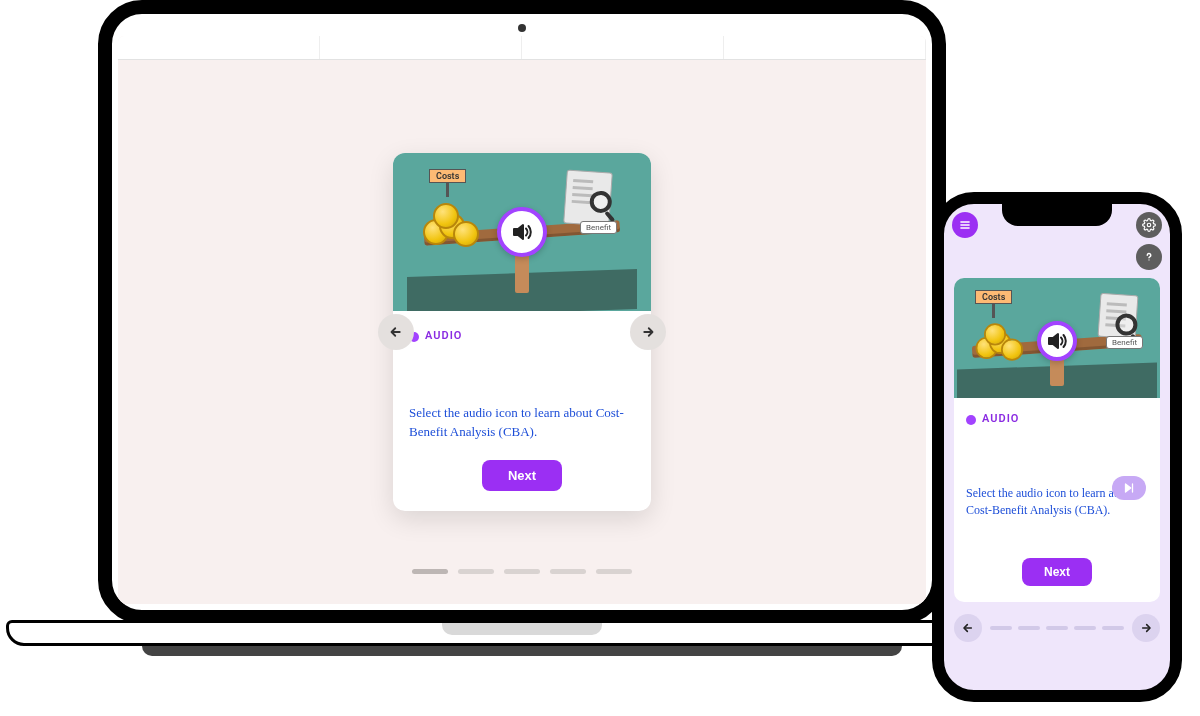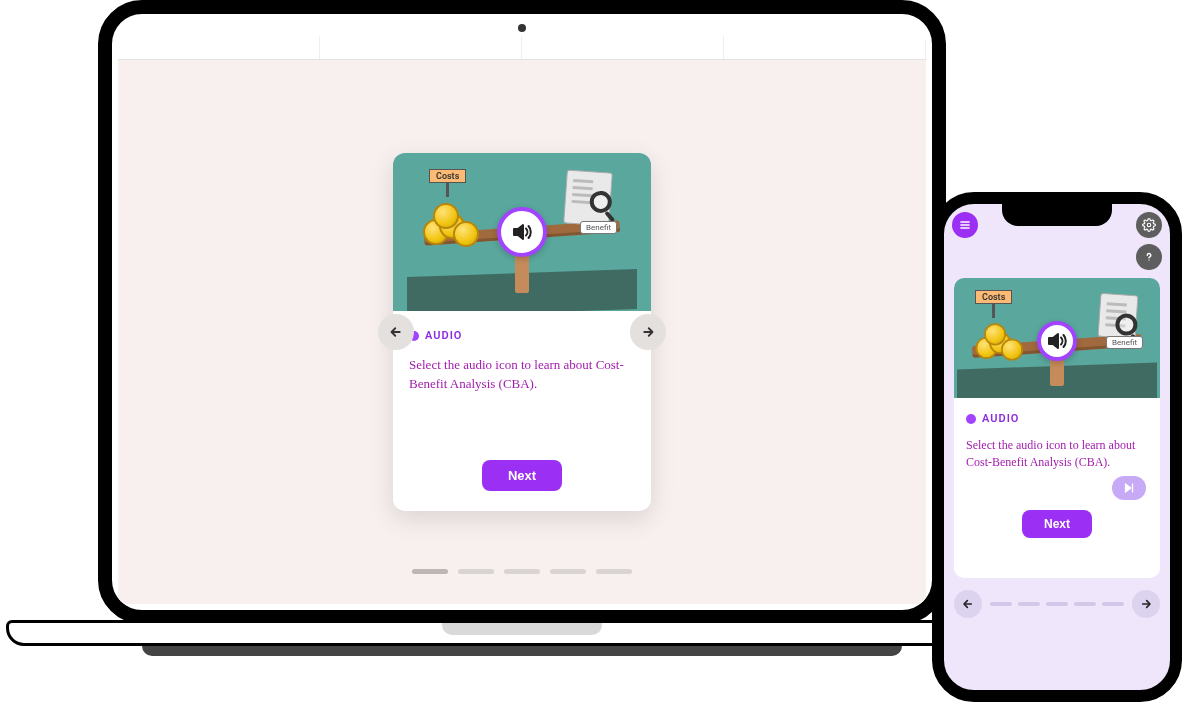--- a/index.html
+++ b/index.html
@@ -154,36 +154,37 @@
   }
   .card-body {
     padding:18px 16px 20px 16px;
     display:flex;
     flex-direction:column;
     gap:14px;
     min-height:200px;
   }
   .audio-tag {
     display:flex;
-    align-items:center;
+    align-items:flex-end;
     gap:6px;
     color:#8a2be2;
     font-size:11px;
     letter-spacing:1px;
     font-weight:600;
   }
   .audio-tag .dot {
     width:10px; height:10px; border-radius:50%; background:#a243ff;
     display:inline-block;
   }
   .card-text {
-    color:#a21caf;
+    color:#1d4ed8;
     font-size:13px;
     line-height:1.45;
     font-family: Georgia, 'Times New Roman', serif;
+    margin-top: 48px;
   }
   .next-btn {
     align-self:center;
     margin-top:auto;
     background:#9b2ff3;
     color:#fff;
     border:none;
     border-radius:8px;
     padding:8px 26px;
     font-size:13px;

